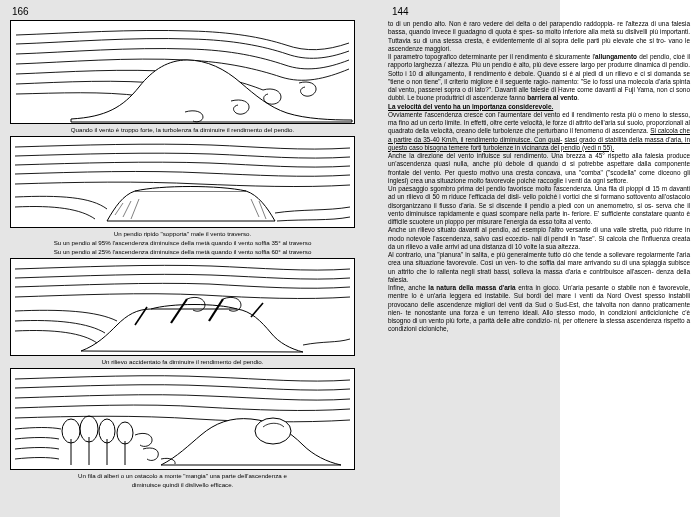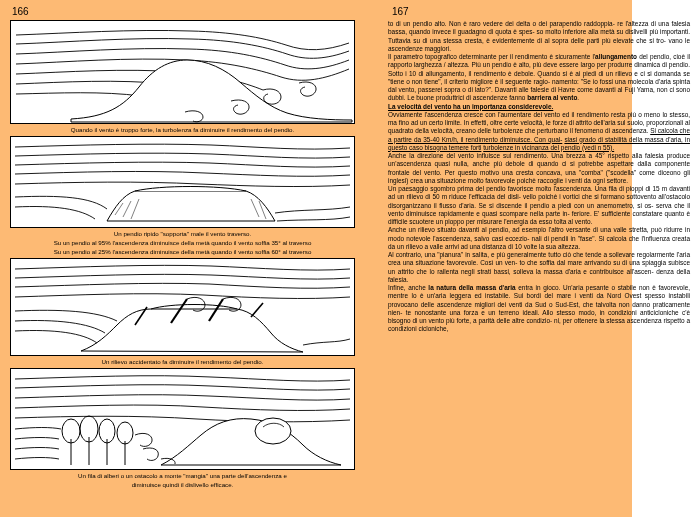--- a/index.html
+++ b/index.html
@@ -6,23 +6,23 @@
   html, body {
     margin: 0; padding: 0;
     width: 700px; height: 517px;
     background: #ffffff;
     font-family: "Liberation Sans", sans-serif;
     color: #000000;
     overflow: hidden;
   }
   #page {
     position: relative;
-    width: 632px;
+    width: 560px;
     height: 517px;
-    background: #fdba74;
+    background: #e5e5e5;
   }
   .page-num {
     position: absolute;
     top: 6px;
     font-size: 10px;
     font-family: "Liberation Sans", sans-serif;
     color: #000;
   }
   #pnum-left { left: 12px; }
   #pnum-right { left: 392px; }
@@ -75,21 +75,21 @@
   }
   .b { font-weight: bold; }
   .u { text-decoration: underline; }
 </style>
 </head>
 <body>
 
 <div id="page">
 
   <div class="page-num" id="pnum-left">166</div>
-  <div class="page-num" id="pnum-right">167</div>
+  <div class="page-num" id="pnum-right">144</div>
 
   <div id="left-col">
 
     <div class="fig-block">
       <div class="fig-frame">
         <svg width="343" height="102" viewBox="0 0 343 102">
           <rect x="0" y="0" width="343" height="102" fill="#ffffff"></rect>
           <g stroke="#000" fill="none" stroke-width="0.9">
             <path d="M5,14 C60,12 120,8 180,10 C220,11 250,16 275,24 C295,31 315,30 338,22"></path>
             <path d="M5,23 C60,21 120,16 180,18 C222,19 252,25 276,33 C296,40 316,38 338,30"></path>

